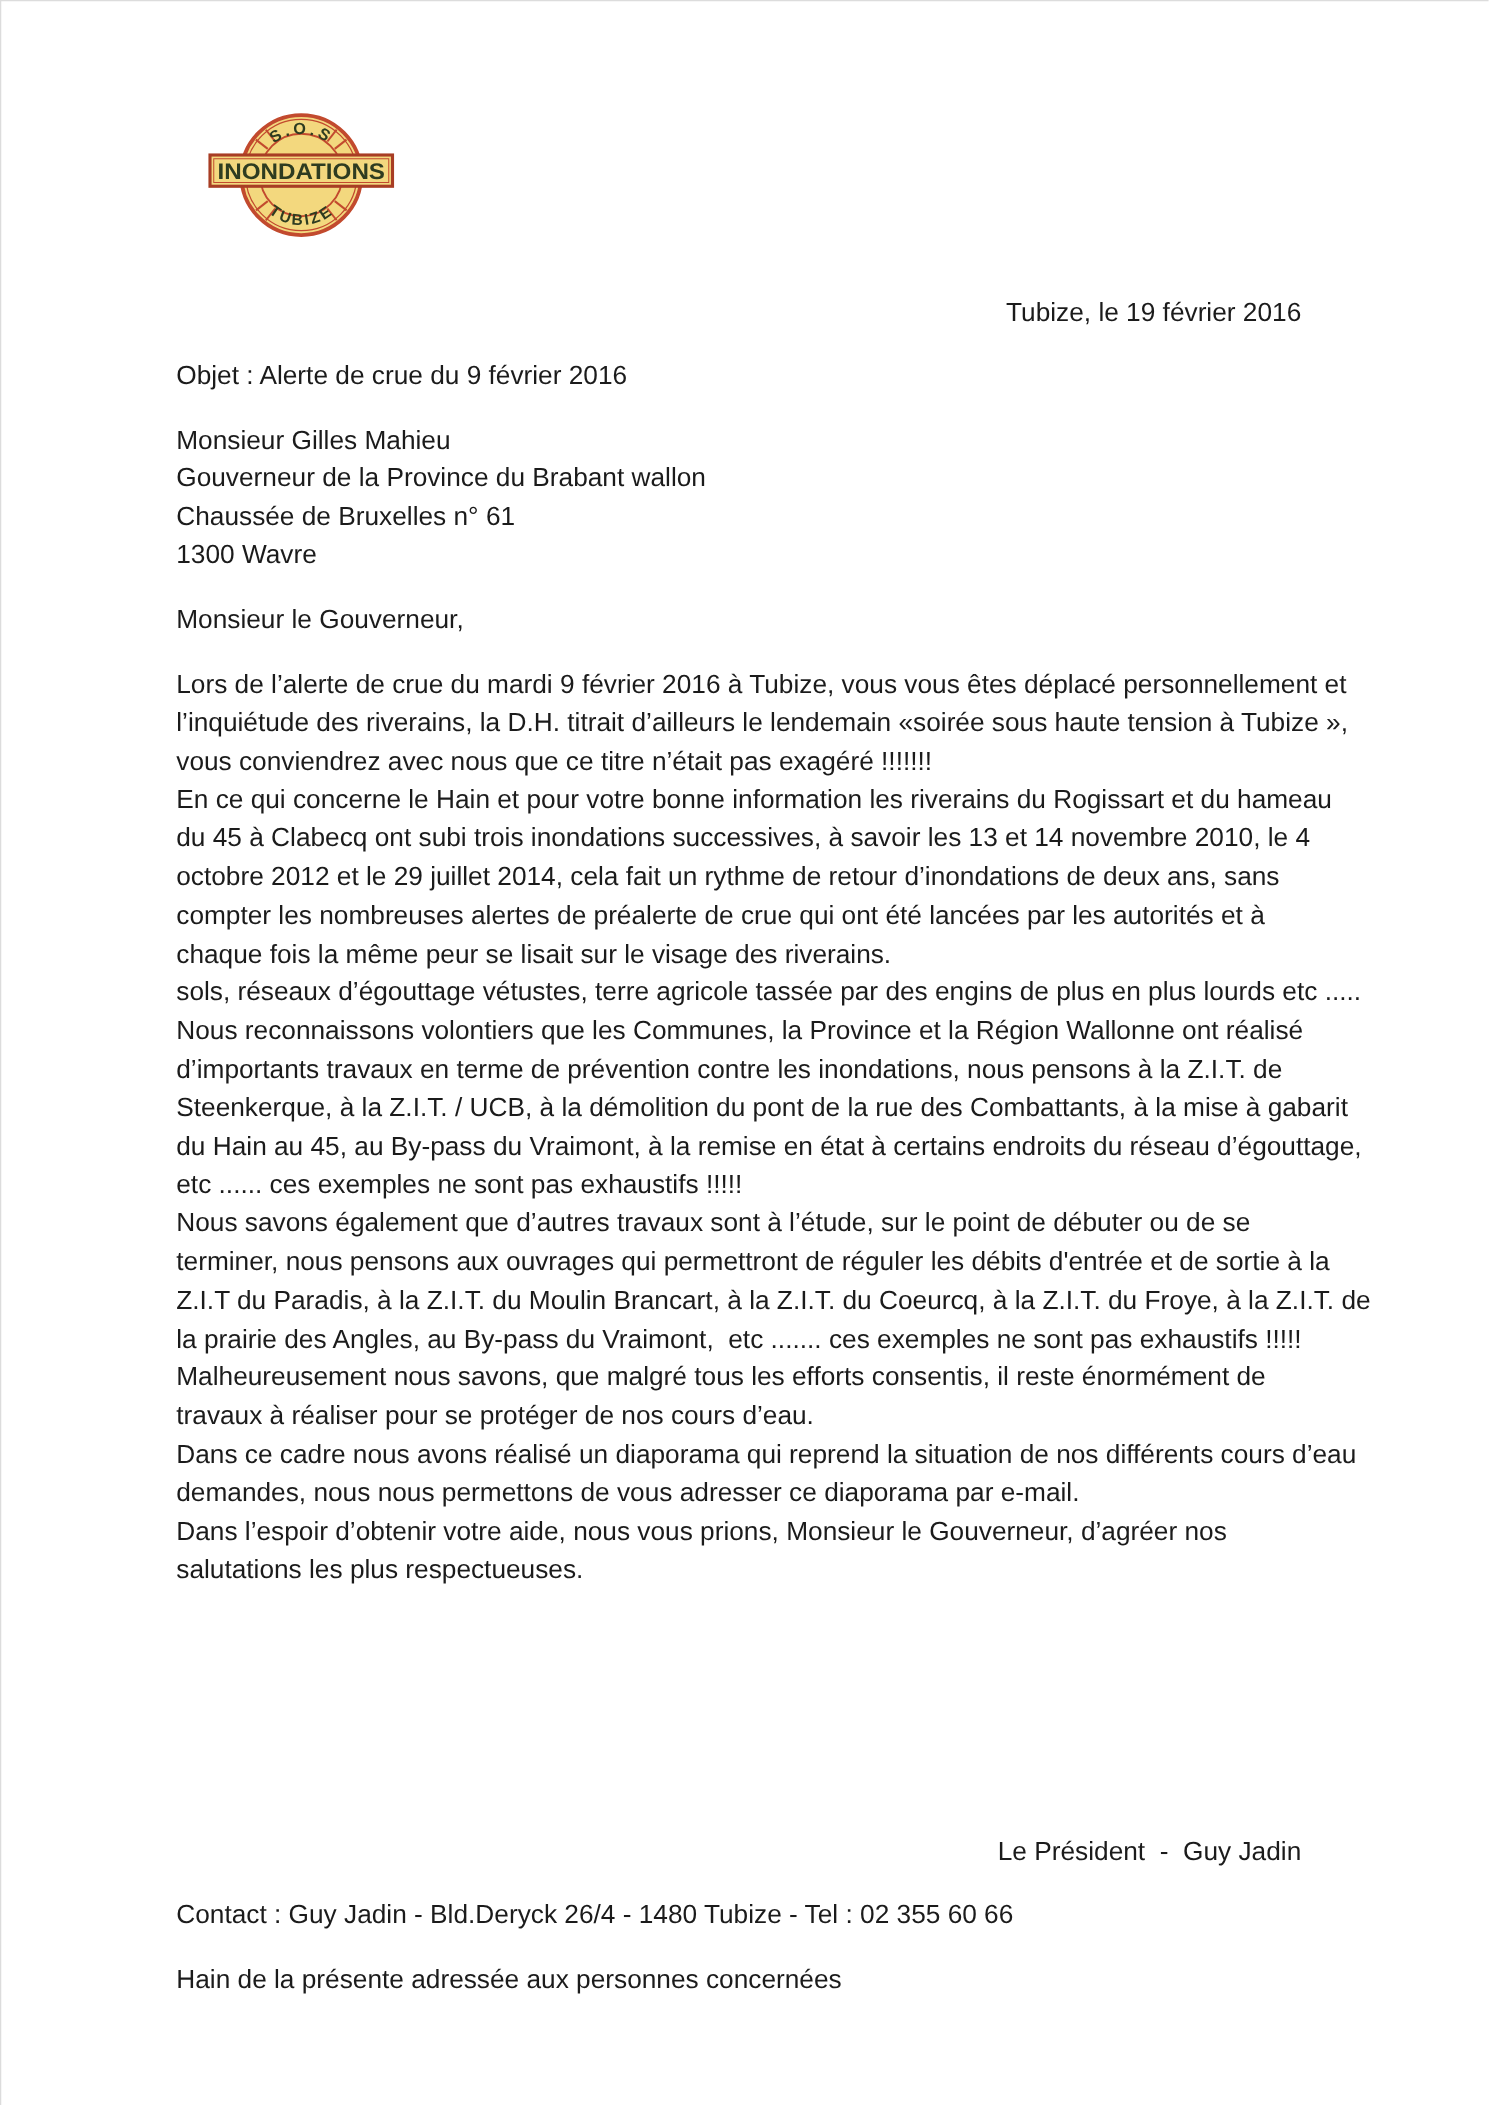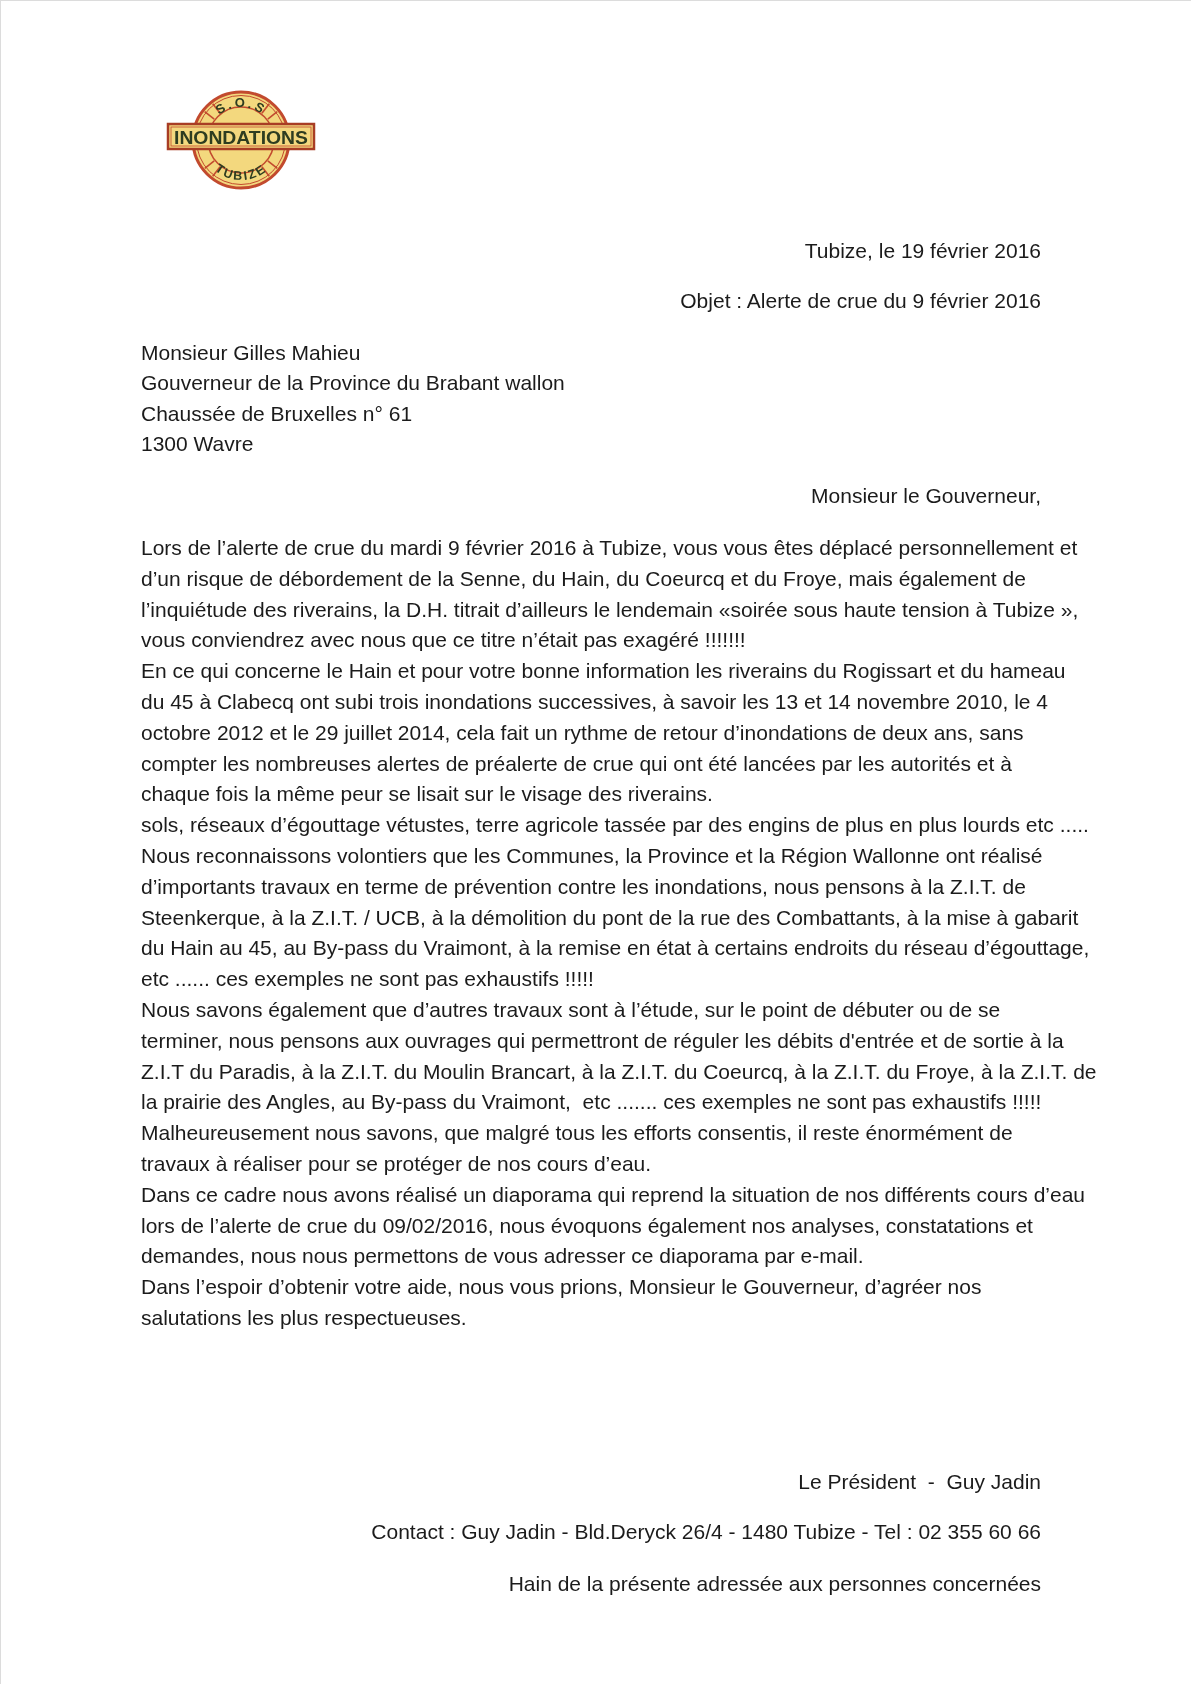--- a/index.html
+++ b/index.html
@@ -11,21 +11,21 @@
     color:#1b1b1b;
     overflow:hidden;
     border-top:1px solid #dcdcdc;
     border-left:1px solid #dcdcdc;
     box-sizing:border-box;
   }
   .logo { position:absolute; left:148px; top:64px; width:175px; height:130px; }
   .content { position:absolute; left:140px; top:0; width:900px; height:100%; }
   .block { position:absolute; left:0; width:100%; }
   .line { white-space:pre; font-size:21px; line-height:30.8px; }
-  .lh { line-height:30px;text-align:right; }
+  .lh { line-height:30px; }
   .addr .line { line-height:30.4px; font-weight:400; }
   .t-right { text-align:right; }
 </style>
 </head>
 <body>
 
 <div class="page">
 
   <svg class="logo" viewBox="0 0 175 130">
     <g>
@@ -65,42 +65,40 @@
       <div class="line">Monsieur Gilles Mahieu</div>
       <div class="line">Gouverneur de la Province du Brabant wallon</div>
       <div class="line">Chaussée de Bruxelles n° 61</div>
       <div class="line">1300 Wavre</div>
     </div>
 
     <div class="block line lh" style="top:480px">Monsieur le Gouverneur,</div>
 
     <div class="block" style="top:532px">
       <div class="line">Lors de l’alerte de crue du mardi 9 février 2016 à Tubize, vous vous êtes déplacé personnellement et</div>
-      <div class="line">d’un risque de débordement de la Senne, du Hain, du Coeurcq et du Froye, mais également de</div>
       <div class="line">l’inquiétude des riverains, la D.H. titrait d’ailleurs le lendemain «soirée sous haute tension à Tubize »,</div>
       <div class="line">vous conviendrez avec nous que ce titre n’était pas exagéré !!!!!!!</div>
       <div class="line">En ce qui concerne le Hain et pour votre bonne information les riverains du Rogissart et du hameau</div>
       <div class="line">du 45 à Clabecq ont subi trois inondations successives, à savoir les 13 et 14 novembre 2010, le 4</div>
       <div class="line">octobre 2012 et le 29 juillet 2014, cela fait un rythme de retour d’inondations de deux ans, sans</div>
       <div class="line">compter les nombreuses alertes de préalerte de crue qui ont été lancées par les autorités et à</div>
       <div class="line">chaque fois la même peur se lisait sur le visage des riverains.</div>
       <div class="line">sols, réseaux d’égouttage vétustes, terre agricole tassée par des engins de plus en plus lourds etc .....</div>
       <div class="line">Nous reconnaissons volontiers que les Communes, la Province et la Région Wallonne ont réalisé</div>
       <div class="line">d’importants travaux en terme de prévention contre les inondations, nous pensons à la Z.I.T. de</div>
       <div class="line">Steenkerque, à la Z.I.T. / UCB, à la démolition du pont de la rue des Combattants, à la mise à gabarit</div>
       <div class="line">du Hain au 45, au By-pass du Vraimont, à la remise en état à certains endroits du réseau d’égouttage,</div>
       <div class="line">etc ...... ces exemples ne sont pas exhaustifs !!!!!</div>
       <div class="line">Nous savons également que d’autres travaux sont à l’étude, sur le point de débuter ou de se</div>
       <div class="line">terminer, nous pensons aux ouvrages qui permettront de réguler les débits d'entrée et de sortie à la</div>
       <div class="line">Z.I.T du Paradis, à la Z.I.T. du Moulin Brancart, à la Z.I.T. du Coeurcq, à la Z.I.T. du Froye, à la Z.I.T. de</div>
       <div class="line">la prairie des Angles, au By-pass du Vraimont,  etc ....... ces exemples ne sont pas exhaustifs !!!!!</div>
       <div class="line">Malheureusement nous savons, que malgré tous les efforts consentis, il reste énormément de</div>
       <div class="line">travaux à réaliser pour se protéger de nos cours d’eau.</div>
       <div class="line">Dans ce cadre nous avons réalisé un diaporama qui reprend la situation de nos différents cours d’eau</div>
-      <div class="line">lors de l’alerte de crue du 09/02/2016, nous évoquons également nos analyses, constatations et</div>
       <div class="line">demandes, nous nous permettons de vous adresser ce diaporama par e-mail.</div>
       <div class="line">Dans l’espoir d’obtenir votre aide, nous vous prions, Monsieur le Gouverneur, d’agréer nos</div>
       <div class="line">salutations les plus respectueuses.</div>
     </div>
 
 
     <div class="block line lh t-right" style="top:1466px">Le Président  -  Guy Jadin</div>
 
     <div class="block line lh" style="top:1516px">Contact : Guy Jadin - Bld.Deryck 26/4 - 1480 Tubize - Tel : 02 355 60 66</div>
 

